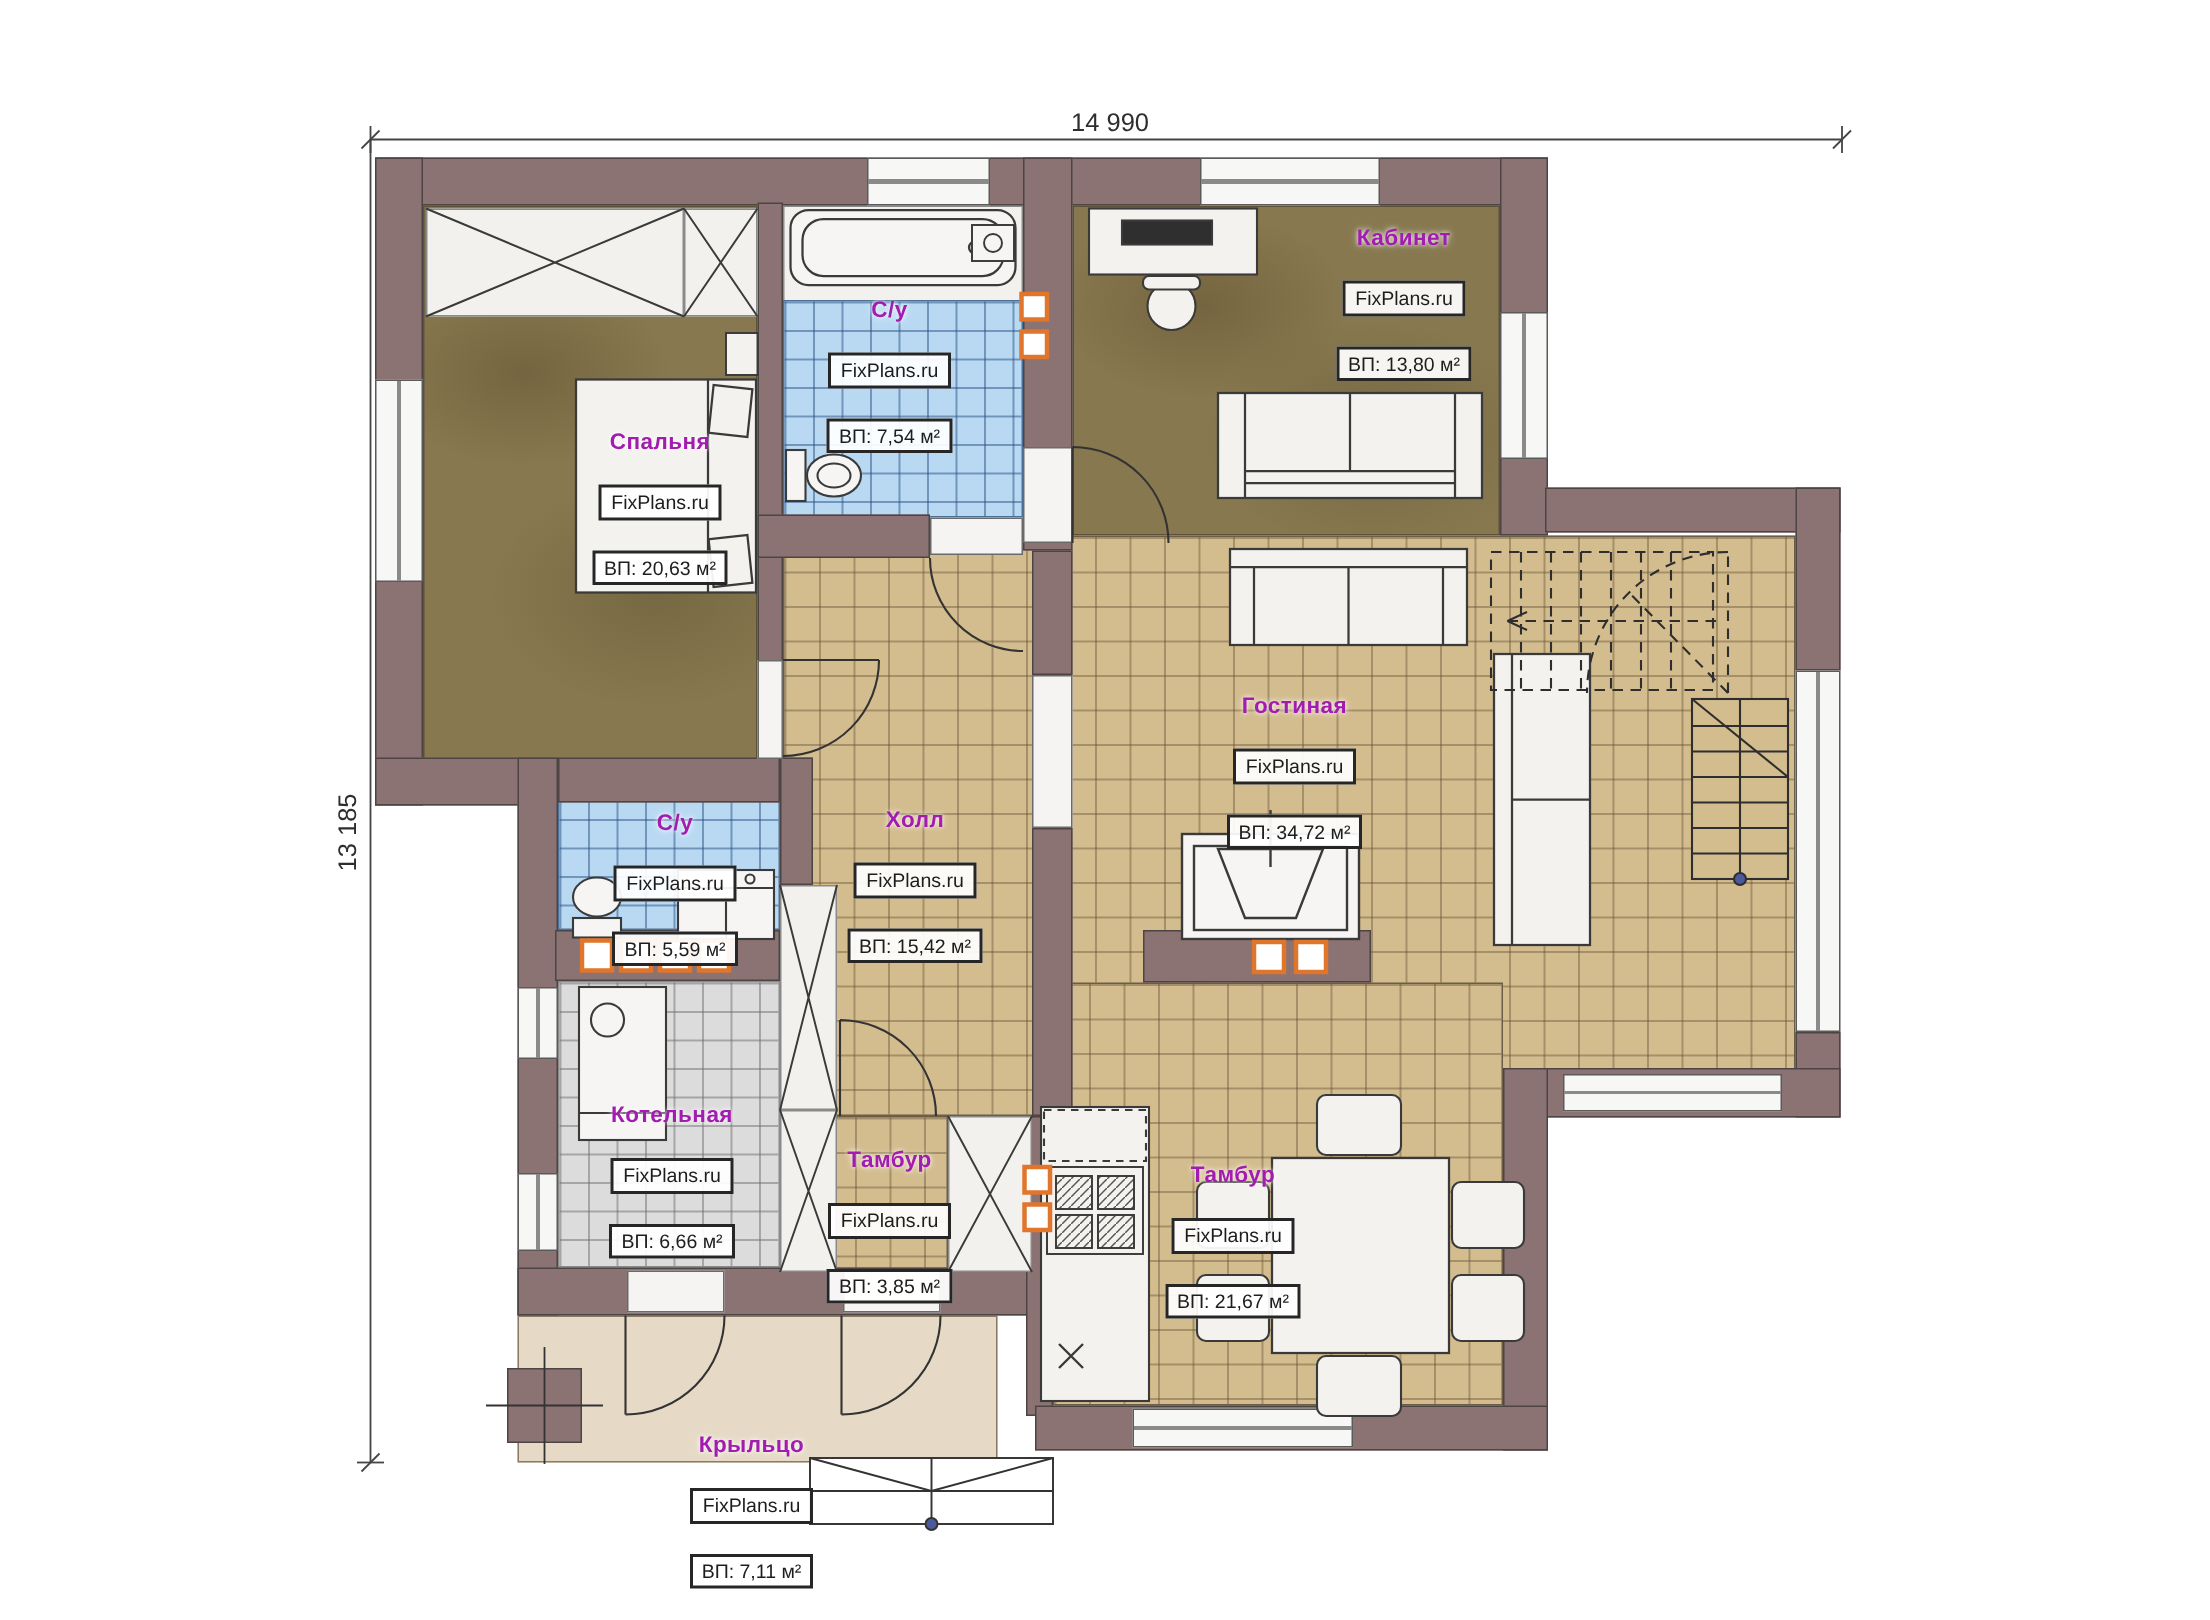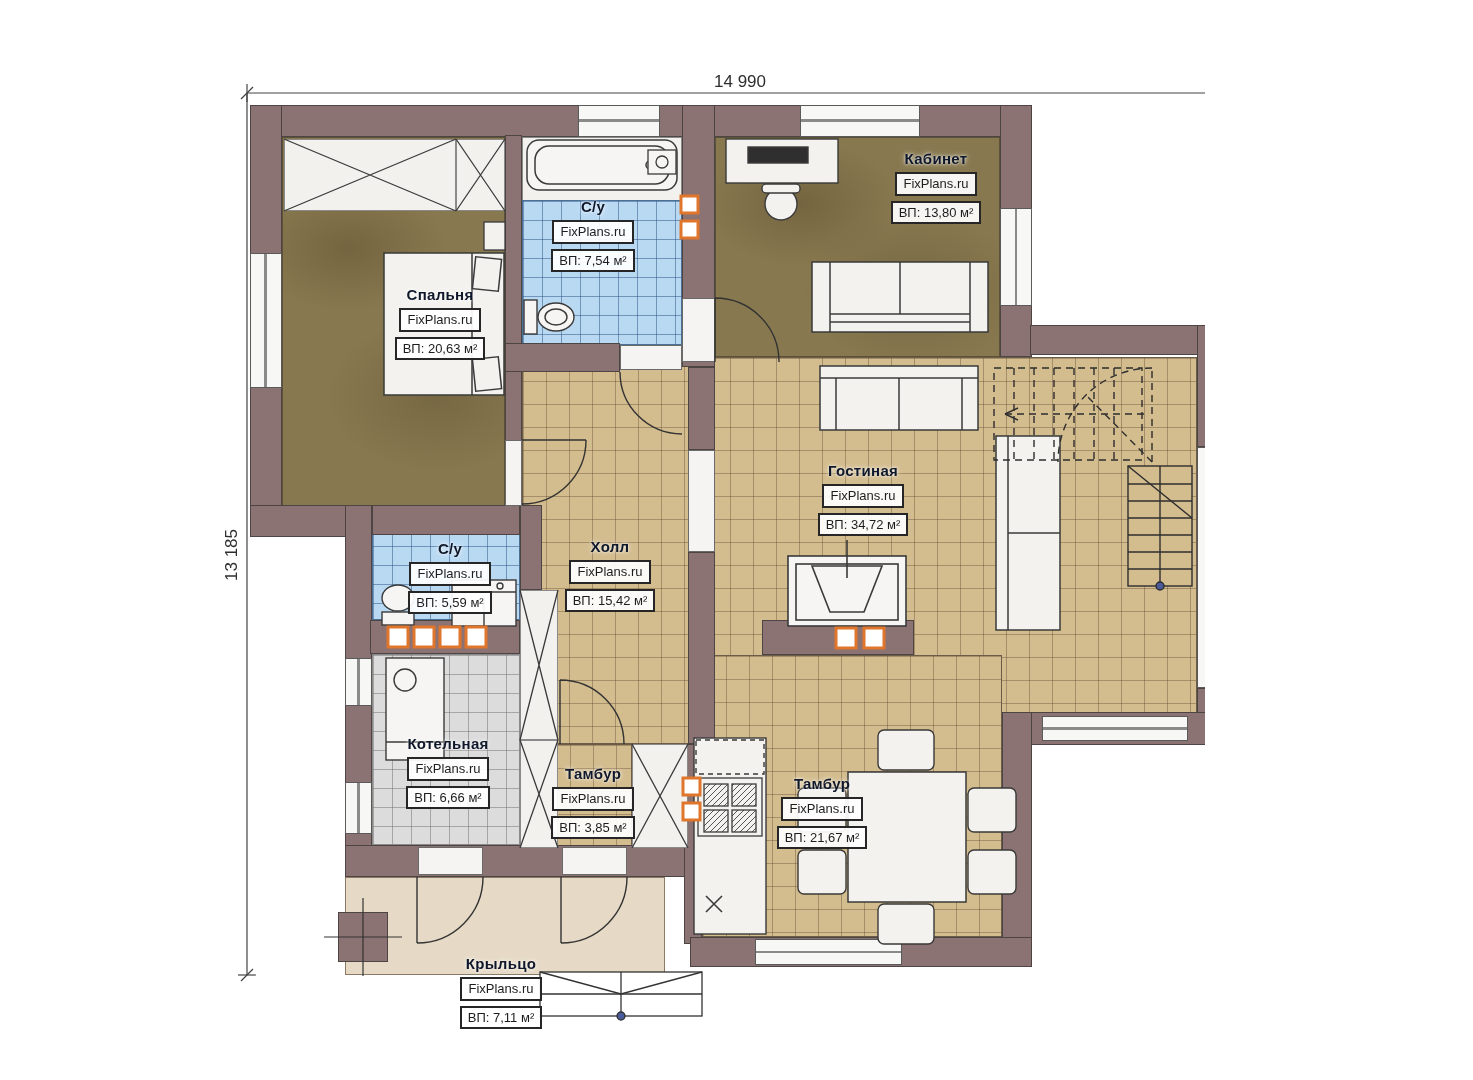--- a/index.html
+++ b/index.html
@@ -1,17 +1,17 @@
 <!DOCTYPE html>
 <html><head>
 <meta charset="utf-8">
 <style>
   html,body{margin:0;padding:0;background:#ffffff;}
   body{font-family:"Liberation Sans", sans-serif;}
-  #plan{position:relative;width:1205px;height:1080px;background:#ffffff;overflow:hidden;}
+  #plan{position:relative;width:1205px;height:1080px;background:#ffffff;overflow:hidden;padding-left:40px;}
   .abs{position:absolute;box-sizing:border-box;}
   .wall{background:#8b7273;border:1px solid #4d4444;}
   .gap{background:#f5f4f2;border:1px solid #6a6a6a;}
   .winH{background:#f7f7f6;border:1px solid #5a5a5a;
         background-image:linear-gradient(to bottom,transparent 45%,#8a8a8a 45%,#8a8a8a 55%,transparent 55%);}
   .winV{background:#f7f7f6;border:1px solid #5a5a5a;
         background-image:linear-gradient(to right,transparent 45%,#8a8a8a 45%,#8a8a8a 55%,transparent 55%);}
   .tan{background-color:#d3bc8e;
        background-image:linear-gradient(rgba(90,70,45,.38) 1px,transparent 1px),
                         linear-gradient(90deg,rgba(90,70,45,.38) 1px,transparent 1px);
@@ -24,24 +24,24 @@
         background-image:linear-gradient(rgba(110,110,110,.5) 1px,transparent 1px),
                          linear-gradient(90deg,rgba(110,110,110,.5) 1px,transparent 1px);
         background-size:19px 19px;border:1px solid #8a8a8a;}
   .brown{background-color:#87784f;
          background-image:radial-gradient(140px 90px at 30% 30%,rgba(60,45,20,.25),transparent 70%),
                           radial-gradient(160px 110px at 70% 70%,rgba(50,40,15,.2),transparent 70%);
          border:1px solid #5d5138;}
   .porchfl{background:#e6dac6;border:1px solid #8a7a66;}
   .whitefl{background:#f2f1ee;border:1px solid #8a8a8a;}
   .rlabel{position:absolute;display:flex;flex-direction:column;align-items:center;z-index:30;}
-  .rname{font-weight:bold;font-size:15px;color:#0f172a;letter-spacing:.3px;
+  .rname{font-weight:bold;font-size:15px;color:#a21caf;letter-spacing:.3px;
          text-shadow:0 0 3px rgba(255,255,255,.85),0 0 6px rgba(255,255,255,.6);white-space:nowrap;}
   .rbox{border:2px solid #262626;background:rgba(255,255,255,.93);font-size:13px;
-        padding:1px 6px;margin-top:5px;color:#1d1d1d;white-space:nowrap;line-height:1.35;}
+        padding:1px 6px;margin-top:20px;color:#1d1d1d;white-space:nowrap;line-height:1.35;}
   .dimtext{position:absolute;font-size:17px;color:#2e2e2e;text-align:center;z-index:31;}
   svg.overlay{position:absolute;left:0;top:0;z-index:20;pointer-events:none;}
 </style>
 </head>
 <body>
 
 <div id="plan">
 
   <div class="abs brown" style="left:282px;top:137px;width:223px;height:370px"></div>
   <div class="abs whitefl" style="left:522px;top:137px;width:160px;height:66px"></div>

